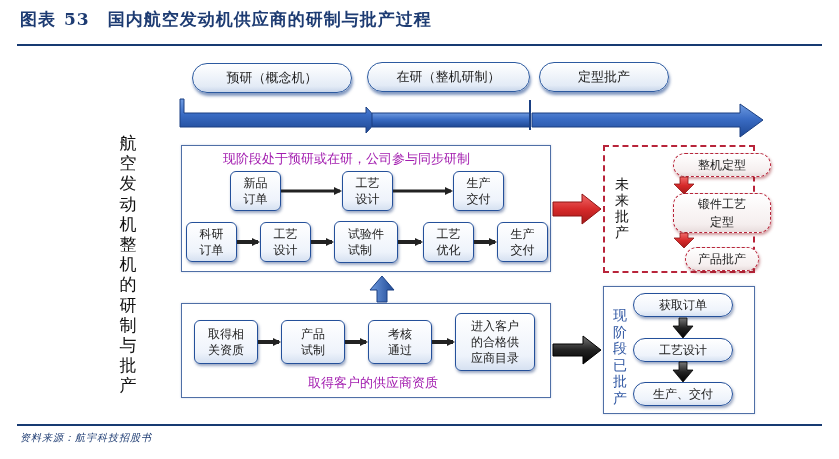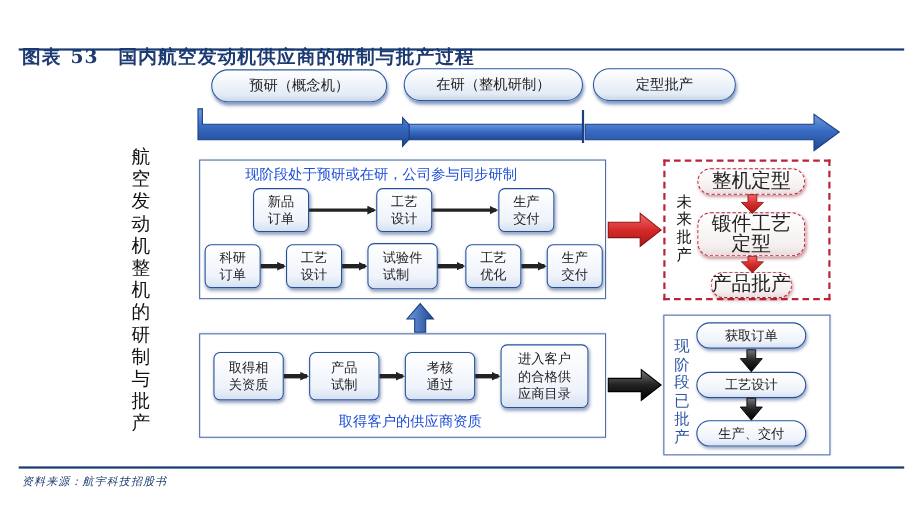--- a/index.html
+++ b/index.html
@@ -1,38 +1,38 @@
 <!DOCTYPE html>
 <html><head>
 <meta charset="utf-8">
 <style>
   * { box-sizing: border-box; margin: 0; padding: 0; }
   html, body { width: 839px; height: 459px; background: #ffffff; overflow: hidden; }
   body { position: relative; font-family: "DejaVu Sans", sans-serif; }
 
-  .fig-title { position: absolute; left: 20px; top: 8px; height: 24px; font-family: "DejaVu Serif", serif; font-weight: bold; font-size: 17px; color: #1d3b72; white-space: nowrap; letter-spacing: 1px; margin-top: 32px; }
+  .fig-title { position: absolute; left: 20px; top: 8px; height: 24px; font-family: "DejaVu Serif", serif; font-weight: bold; font-size: 17px; color: #1d3b72; white-space: nowrap; letter-spacing: 1px; }
   .fig-title .num { margin: 0 18px 0 8px; }
   .rule { position: absolute; left: 17px; width: 805px; height: 2px; background: #173a72; }
   .rule.top { top: 44px; }
   .rule.bottom { top: 424px; }
   .source { position: absolute; left: 20px; top: 431px; font-family: "DejaVu Serif", serif; font-style: italic; font-size: 10px; color: #1d3b72; letter-spacing: 1px; }
 
   
   .phase { position: absolute; height: 30px; border-radius: 15px; background: linear-gradient(#ffffff, #e3ebf6 80%, #c9d6ea); border: 1.5px solid #2c5aa0; box-shadow: 1px 3px 3px rgba(30,70,140,0.55); display: flex; align-items: center; justify-content: center; font-family: "DejaVu Serif", serif; font-size: 13px; color: #222; }
 
   .timeline { position: absolute; left: 0; top: 0; }
 
   .side-title { position: absolute; left: 118px; top: 133px; width: 20px; font-size: 17px; line-height: 20.2px; color: #111; text-align: center; word-break: break-all; }
 
   .panel { position: absolute; border: 1.5px solid #4f6fa6; background: #ffffff; box-shadow: 0 0 2px rgba(80,110,170,0.3); }
-  .panel-caption { position: absolute; font-size: 13px; color: #1d4ed8; white-space: nowrap; }
+  .panel-caption { position: absolute; font-size: 13px; color: #a21caf; white-space: nowrap; }
 
   .node { position: absolute; border: 1.5px solid #24509a; border-radius: 6px; background: linear-gradient(#ffffff, #eef3fb 75%, #d6e1f1); box-shadow: 1px 2px 3px rgba(30,60,120,0.45); display: flex; align-items: center; justify-content: center; text-align: left; font-family: "DejaVu Serif", serif; font-size: 12px; line-height: 16px; color: #222; white-space: pre-line; }
   .node-pill { position: absolute; border: 1.5px solid #24509a; border-radius: 12px; background: linear-gradient(#ffffff, #eef3fb 75%, #d6e1f1); box-shadow: 1px 2px 3px rgba(30,60,120,0.45); display: flex; align-items: center; justify-content: center; font-family: Liberation Sans, sans-serif; font-size: 12px; color: #222; white-space: pre-line; text-align: center; line-height: 16px; }
-  .node-red { position: absolute; border: 1.5px dashed #b8243a; border-radius: 12px; background: linear-gradient(#ffffff, #f5eeee 80%, #e8dcdc); box-shadow: 1px 2px 3px rgba(150,30,40,0.45); display: flex; align-items: center; justify-content: center; font-family: "DejaVu Serif", serif; font-size: 18px; color: #222; white-space: pre-line; text-align: center; line-height: 18px; }
+  .node-red { position: absolute; border: 1.5px dashed #b8243a; border-radius: 12px; background: linear-gradient(#ffffff, #f5eeee 80%, #e8dcdc); box-shadow: 1px 2px 3px rgba(150,30,40,0.45); display: flex; align-items: center; justify-content: center; font-family: "DejaVu Serif", serif; font-size: 12px; color: #222; white-space: pre-line; text-align: center; line-height: 18px; margin-left: 39px; }
 
   .dashed-panel { position: absolute; border: 2px dashed #b8243a; background: #fff; }
   .vlabel { position: absolute; width: 16px; font-size: 13px; line-height: 15px; text-align: center; word-break: break-all; }
 
   svg.overlay { position: absolute; left: 0; top: 0; pointer-events: none; }
 </style>
 </head>
 <body>
 
 <div class="fig-title">

